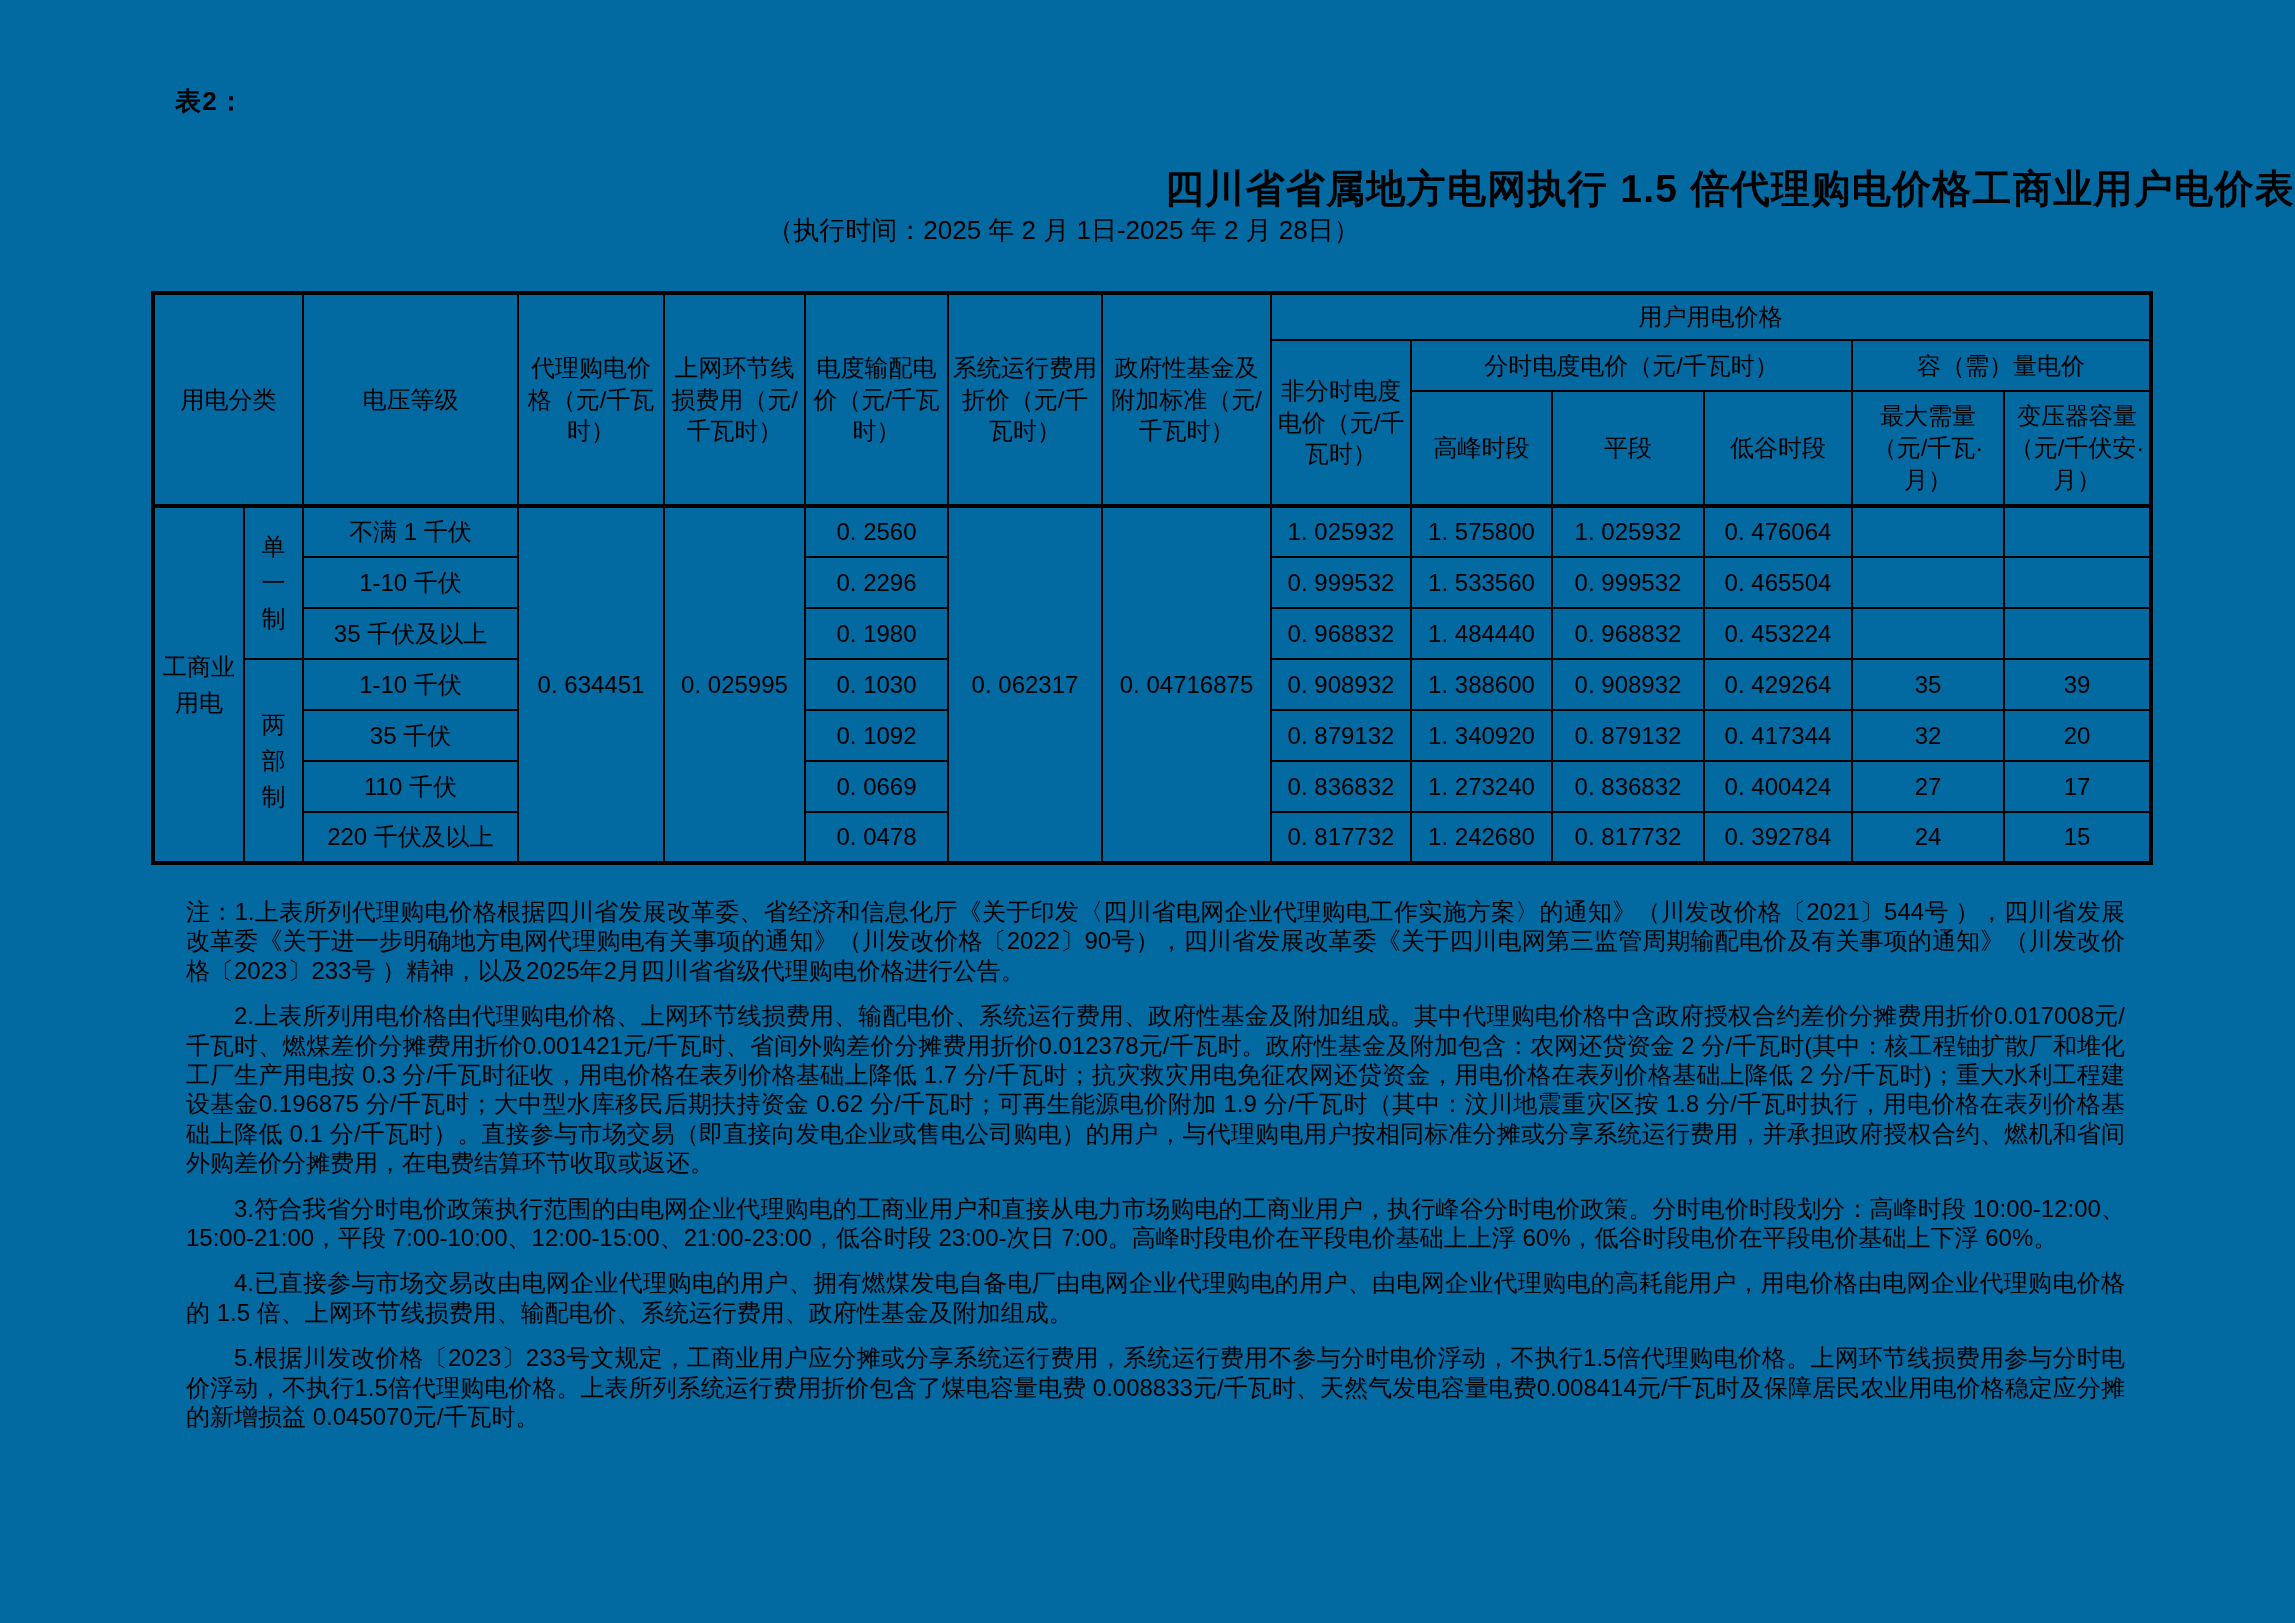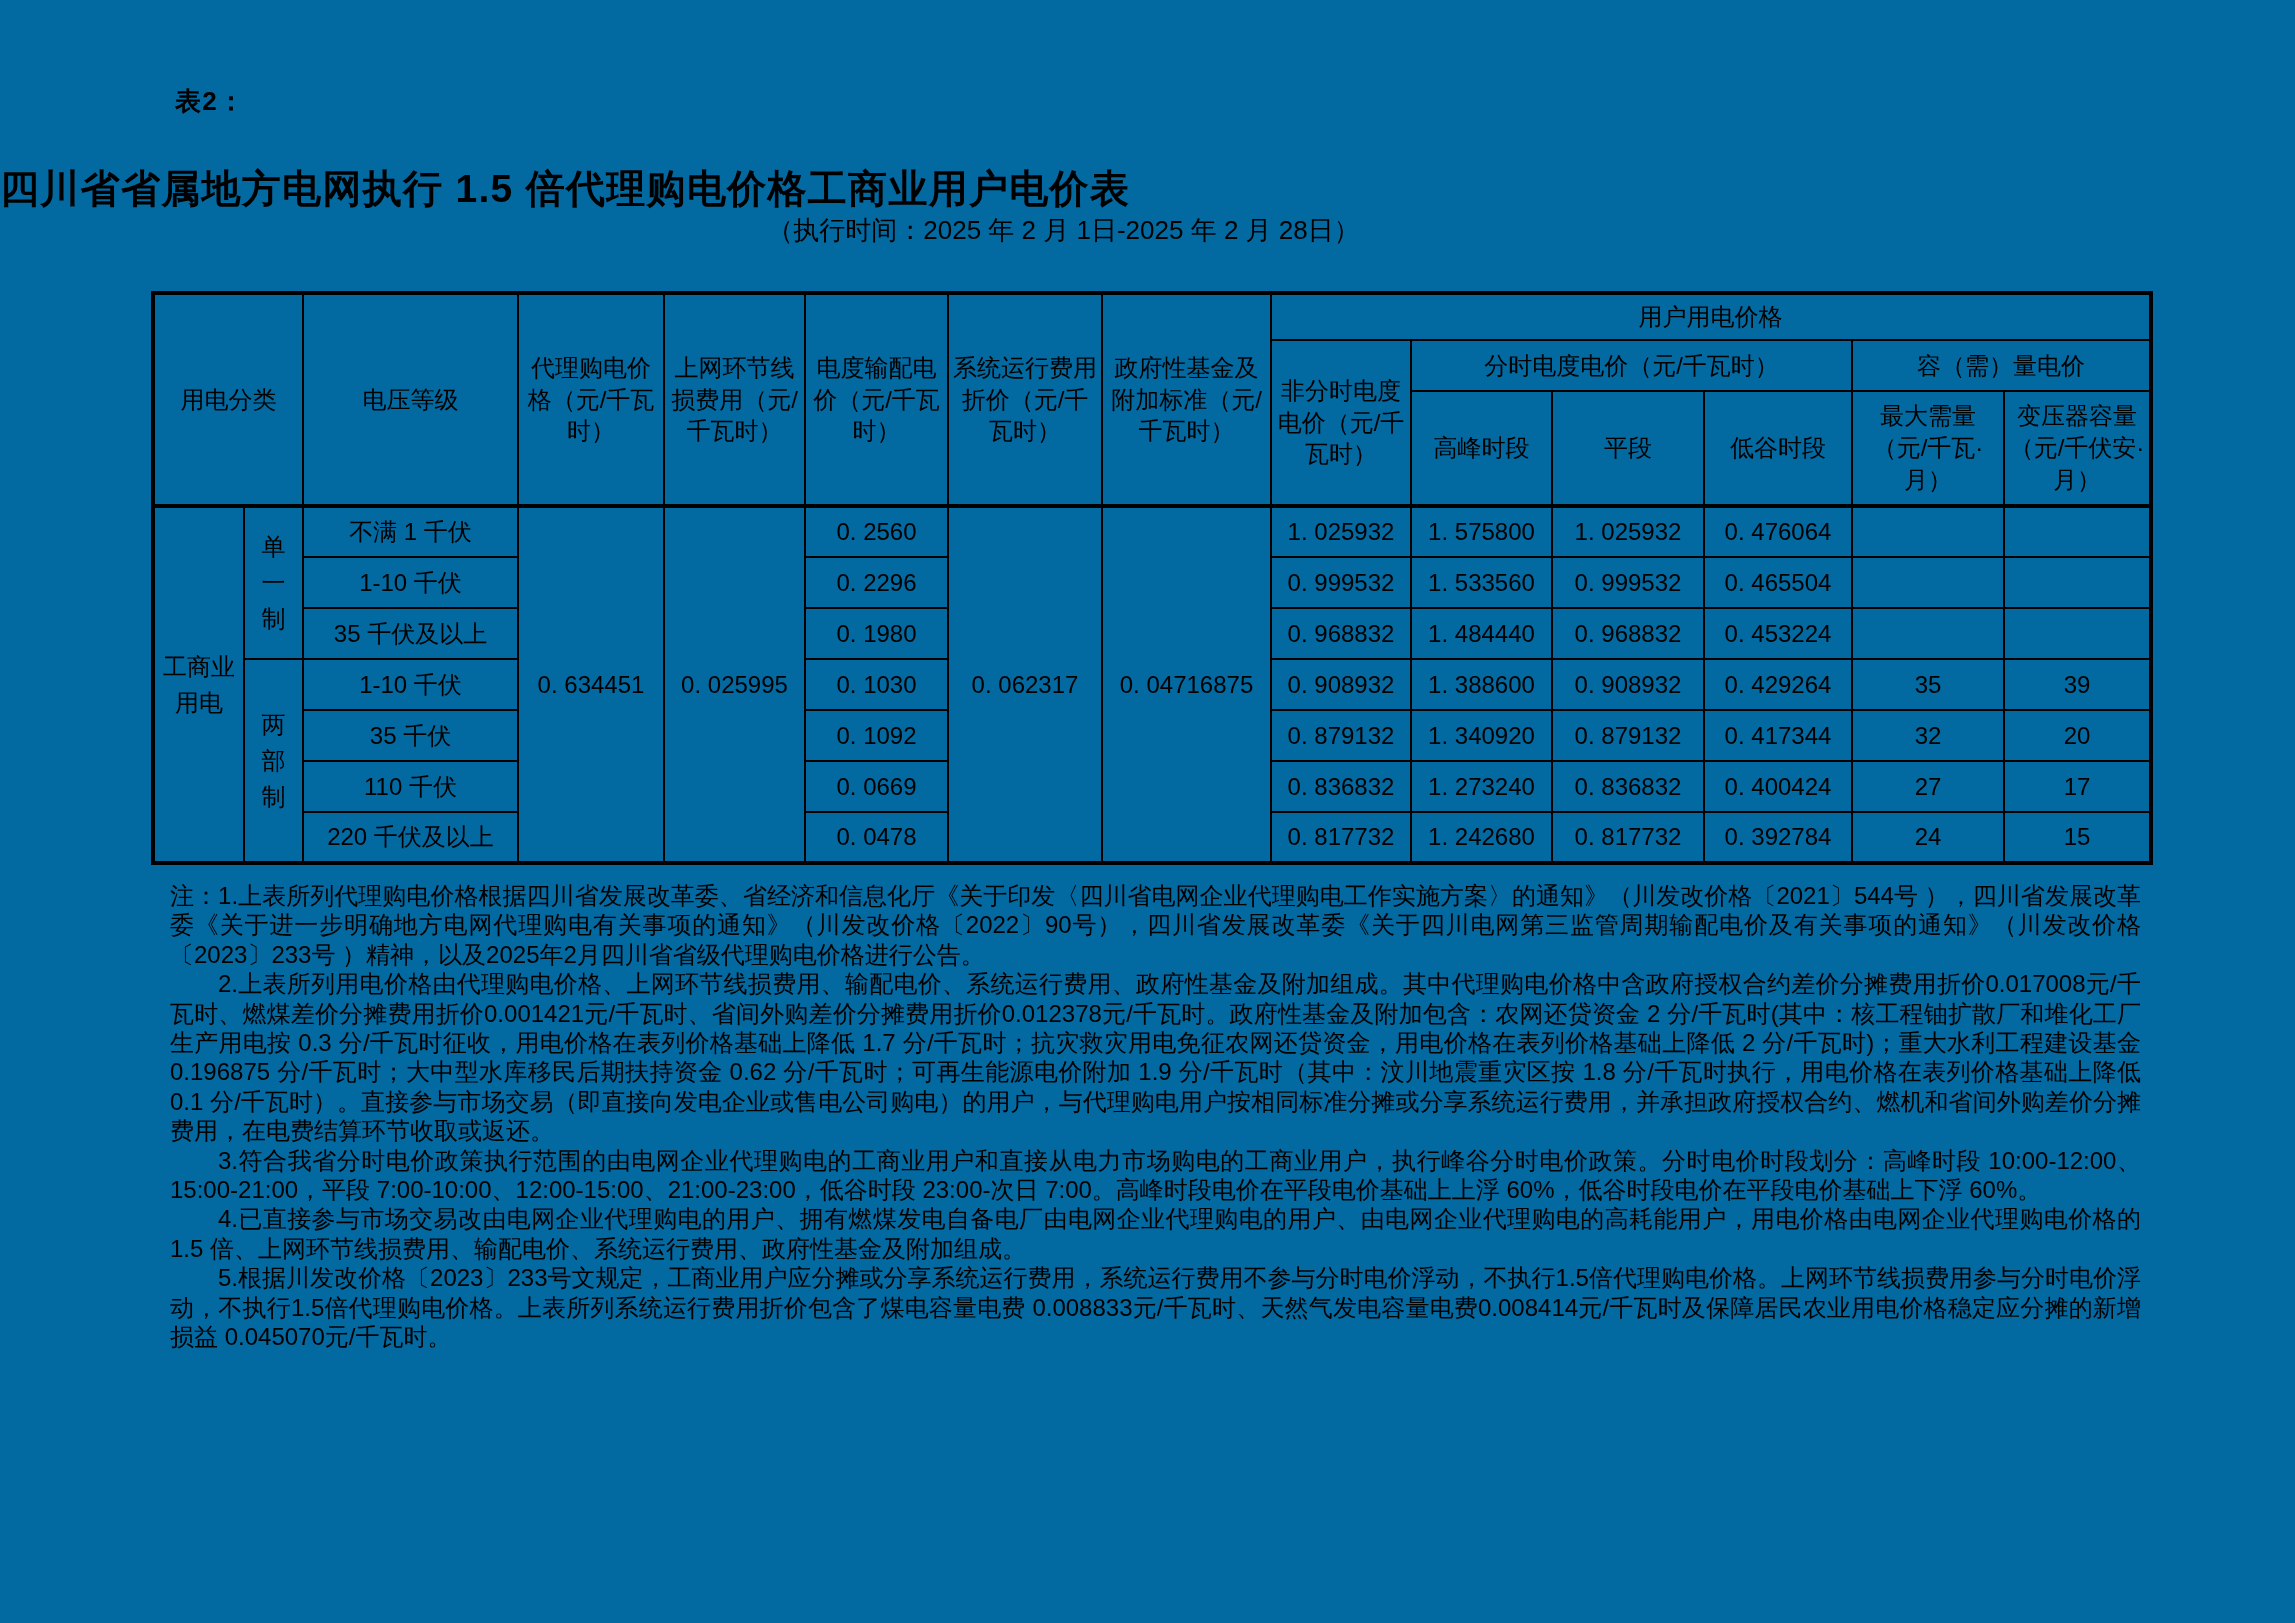--- a/index.html
+++ b/index.html
@@ -9,21 +9,21 @@
     background:#0369a1;
     font-family:"Liberation Sans","DejaVu Sans",sans-serif;
     color:#000;
   }
   .sheet-label{
     position:absolute;left:175px;top:84px;
     font-size:26px;font-weight:700;letter-spacing:1.3px;
   }
   .doc-title{
     position:absolute;left:0;top:162px;width:2295px;
-    text-align:left;font-size:39px;font-weight:700;letter-spacing:1.3px;
+    text-align:right;font-size:39px;font-weight:700;letter-spacing:1.3px;
   }
   .doc-subtitle{
     position:absolute;left:0;top:213px;width:2127px;
     text-align:center;font-size:26px;font-weight:400;
   }
   table.price-table{
     position:absolute;left:151px;top:291px;
     width:1999px;
     border-collapse:collapse;
     table-layout:fixed;
@@ -50,21 +50,21 @@
   }
   .cat{
     display:inline-block;width:3.2em;
     word-break:break-all;line-height:1.5;
   }
   .notes{
     position:absolute;left:170px;top:881px;width:1971px;
     font-size:24px;line-height:29.4px;
     text-align:justify;
   }
-  .notes p{margin:0;}
+  .notes p{margin:16px;}
   .notes p.indent{text-indent:48px;}
 </style>
 </head>
 <body>
 
 <div class="page">
 
   <div class="sheet-label">表2：</div>
   <div class="doc-title">四川省省属地方电网执行 1.5 倍代理购电价格工商业用户电价表</div>
   <div class="doc-subtitle">（执行时间：2025 年 2 月 1日-2025 年 2 月 28日）</div>

